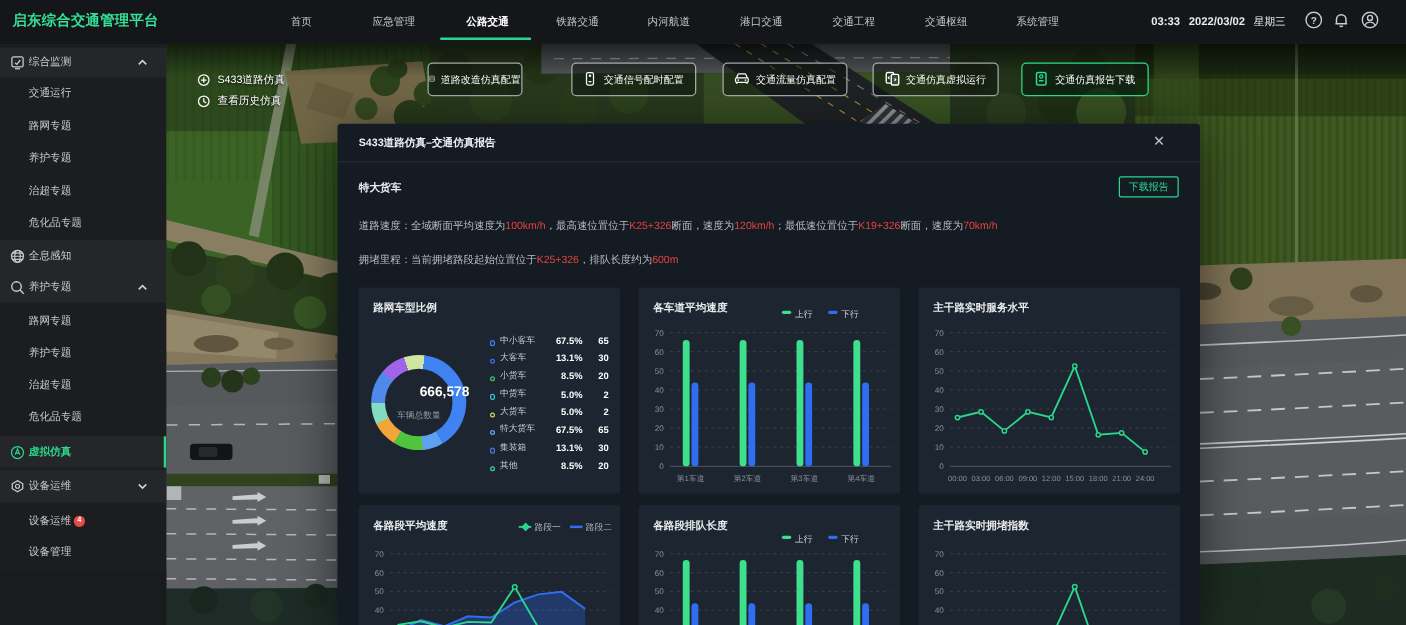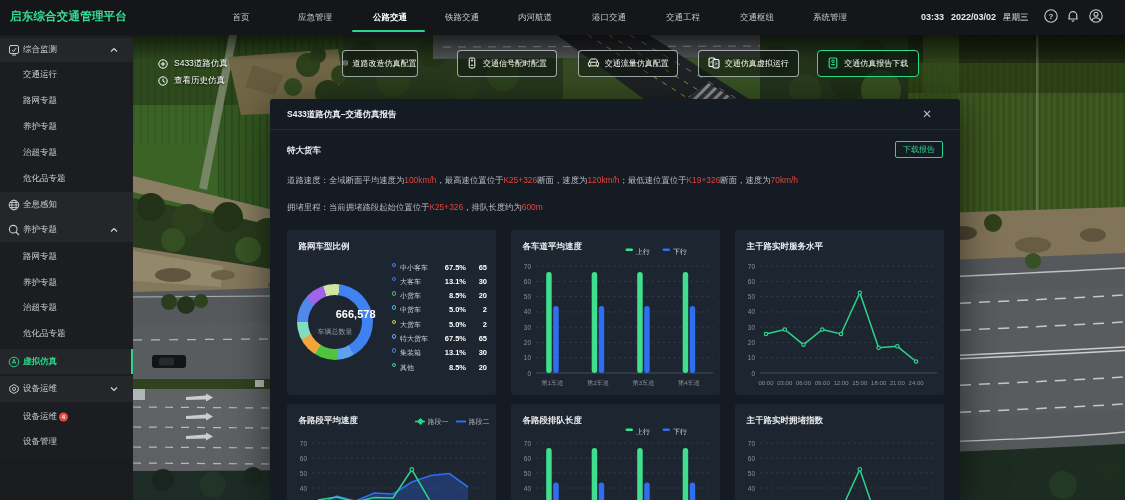--- a/index.html
+++ b/index.html
@@ -31,21 +31,21 @@
 #modal{position:absolute;left:270px;top:99px;width:690px;height:401px;background:#151b23;z-index:40;border-radius:3px 3px 0 0;box-shadow:0 8px 40px rgba(0,0,0,.55);overflow:hidden}
 #mhead{position:absolute;left:0;top:0;width:690px;height:31px;border-bottom:1px solid #262d37}
 #mtitle{position:absolute;left:17px;top:0;line-height:31px;font-size:8.5px;font-weight:bold;color:#eceef1}
 #mclose{position:absolute;right:28px;top:0;line-height:31px;font-size:11.5px;color:#b9c0c8}
 #sect{position:absolute;left:17px;top:46px;font-size:8.5px;font-weight:bold;color:#eceef1}
 #dlbtn{position:absolute;right:17px;top:42px;height:17px;line-height:15px;padding:0 7px;border:1px solid #2bd58c;border-radius:2px;color:#2ed38b;font-size:8px}
 .mline{position:absolute;left:17px;font-size:8.4px;color:#b9bfc7;white-space:nowrap}
 .mline b{color:#e2443f;font-weight:normal}
 .card{position:absolute;width:209px;background:#1d2530;border-radius:3px}
 .ct{position:absolute;left:12px;top:11px;font-size:8.5px;font-weight:bold;color:#e9ecef;white-space:nowrap}
-.lr{height:14.34px;display:flex;align-items:flex-start;white-space:nowrap}
+.lr{height:14.34px;display:flex;align-items:flex-end;white-space:nowrap}
 .lr i{width:4.5px;height:4.5px;border:1.5px solid;border-radius:50%;margin-right:4px;flex:none}
 .ln{font-size:7px;color:#c9ced5;width:33px}
 .lp{font-size:7.5px;font-weight:bold;color:#fff;width:33px;text-align:right}
 .lv{font-size:7.5px;font-weight:bold;color:#fff;width:21px;text-align:right}
 </style>
 </head>
 <body>
 
 <div id="topbar">
   <span id="logo">启东综合交通管理平台</span>

